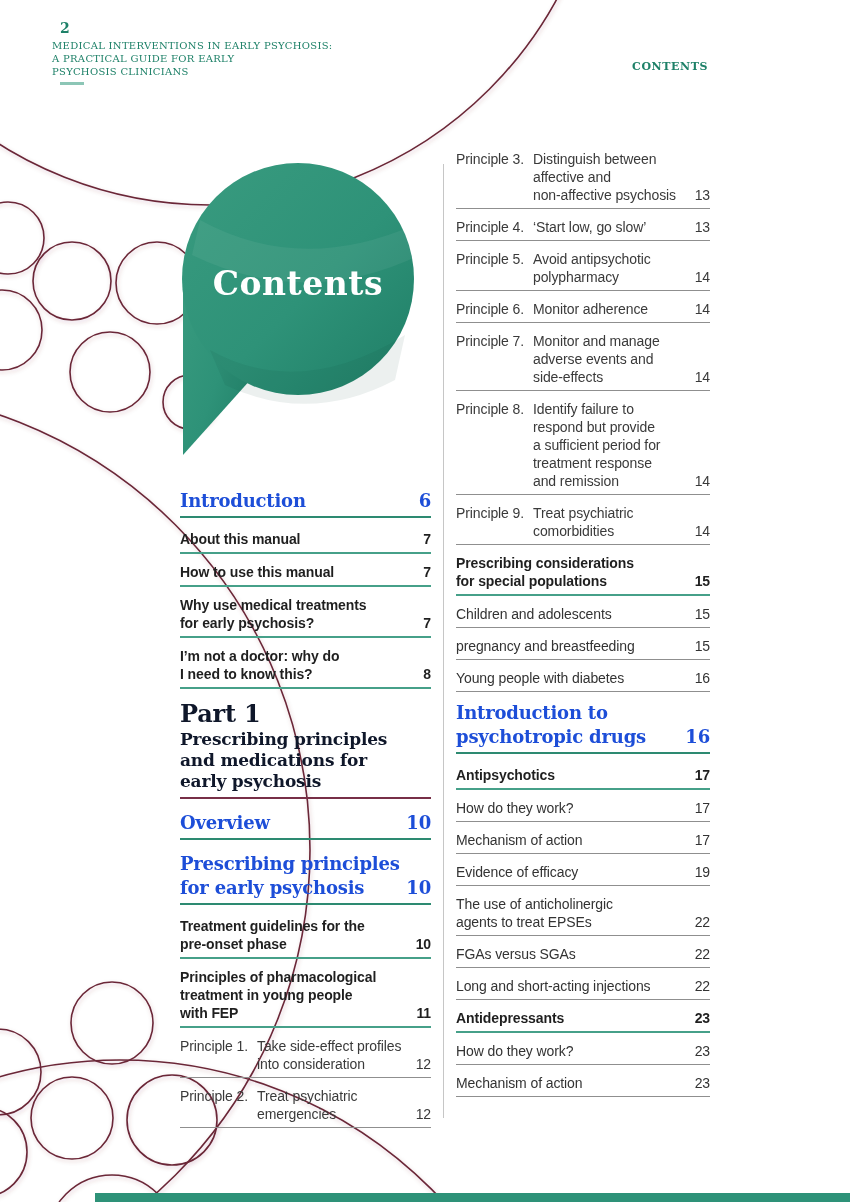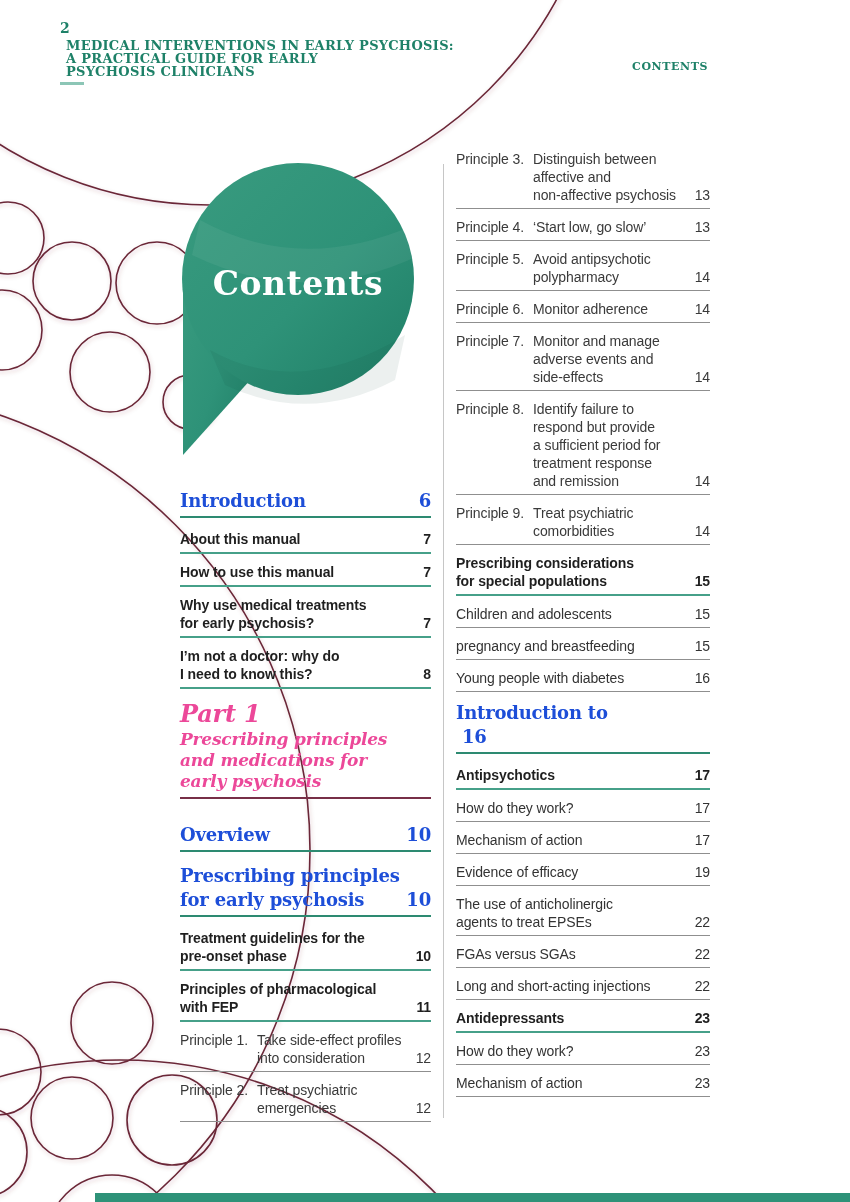--- a/index.html
+++ b/index.html
@@ -2,22 +2,22 @@
 <html><head>
 <meta charset="utf-8">
 <style>
   html,body{margin:0;padding:0;background:#fff;}
   .page{position:relative;width:850px;height:1202px;background:#fff;overflow:hidden;
         font-family:"Liberation Sans",sans-serif;}
 
   
   .hdr-num{position:absolute;left:60px;top:20px;font-family:"DejaVu Serif",serif;
            font-weight:700;font-size:14px;color:#1E8168;}
-  .hdr-title{position:absolute;left:66px;top:39px;font-family:"DejaVu Serif",serif;
-             font-weight:700;font-size:13px;line-height:13px;color:#1E8168;letter-spacing:0.3px;}
+  .hdr-title{position:absolute;left:52px;top:39px;font-family:"DejaVu Serif",serif;
+             font-weight:400;font-size:10px;line-height:13px;color:#1E8168;letter-spacing:0.3px;}
   .hdr-mark{position:absolute;left:60px;top:82px;width:24px;height:3px;background:#8CC6B6;}
   .hdr-right{position:absolute;right:142px;top:60px;font-family:"DejaVu Serif",serif;
              font-weight:700;font-size:11px;color:#1E8168;letter-spacing:0.6px;}
 
   
   .deco{position:absolute;left:0;top:0;}
   .bubble{position:absolute;left:170px;top:150px;}
   .bubble-title{position:absolute;left:193px;top:264px;width:210px;text-align:center;
                 font-family:"DejaVu Serif",serif;font-weight:700;font-size:33px;
                 color:#ffffff;letter-spacing:0.5px;}
@@ -31,23 +31,23 @@
 
   .entry{position:relative;margin-bottom:9px;font-size:14px;line-height:18px;
          color:#333;letter-spacing:-0.1px;}
   .entry .rule{margin-top:4px;height:1px;background:#8F8F8F;}
   .entry.bold{font-weight:700;color:#1F1F1F;}
   .entry.bold .rule{background:#46A089;height:2px;}
   .entry.section{font-family:"DejaVu Serif",serif;font-weight:700;color:#1d4ed8;
                  font-size:18px;line-height:24px;letter-spacing:-0.2px;
                  margin-top:3px;margin-bottom:12px;}
   .entry.section .rule{background:#2D8A71;height:2px;margin-top:3px;}
-  .entry.part{font-family:"DejaVu Serif",serif;font-weight:700;color:#ec4899;
-              font-size:17px;line-height:21px;margin-top:10px;margin-bottom:24px;
-              letter-spacing:-0.2px;font-style:italic;}
+  .entry.part{font-family:"DejaVu Serif",serif;font-weight:700;color:#0f172a;
+              font-size:17px;line-height:21px;margin-top:10px;margin-bottom:12px;
+              letter-spacing:-0.2px;}
   .part-title{font-size:24px;line-height:30px;}
   .entry.part .rule{background:#772F47;height:2px;margin-top:5px;}
   .entry.principle{color:#3A3A3A;}
   .pbody{position:relative;padding-left:77px;}
   .plabel{position:absolute;left:0;top:0;}
   .lastline{display:flex;justify-content:space-between;align-items:flex-end;}
   .pg{margin-left:6px;}
 </style>
 </head>
 <body>
@@ -168,20 +168,21 @@
       <div class="entry bold">
         <div class="line"><span class="txt">Treatment guidelines for the</span></div>
         <div class="line lastline">
           <span class="txt">pre-onset phase</span>
           <span class="pg">10</span>
         </div>
         <div class="rule"></div>
       </div>
       <div class="entry bold">
         <div class="line"><span class="txt">Principles of pharmacological</span></div>
+        <div class="line"><span class="txt">treatment in young people</span></div>
         <div class="line lastline">
           <span class="txt">with FEP</span>
           <span class="pg">11</span>
         </div>
         <div class="rule"></div>
       </div>
       <div class="entry principle">
         <div class="pbody">
           <span class="plabel">Principle 1.</span>
           <div class="line"><span class="txt">Take side-effect profiles</span></div>
@@ -310,20 +311,21 @@
       <div class="entry plain">
         <div class="line lastline">
           <span class="txt">Young people with diabetes</span>
           <span class="pg">16</span>
         </div>
         <div class="rule"></div>
       </div>
       <div class="entry section">
         <div class="line"><span class="txt">Introduction to</span></div>
         <div class="line lastline">
+          <span class="txt">psychotropic drugs</span>
           <span class="pg">16</span>
         </div>
         <div class="rule"></div>
       </div>
       <div class="entry bold">
         <div class="line lastline">
           <span class="txt">Antipsychotics</span>
           <span class="pg">17</span>
         </div>
         <div class="rule"></div>

